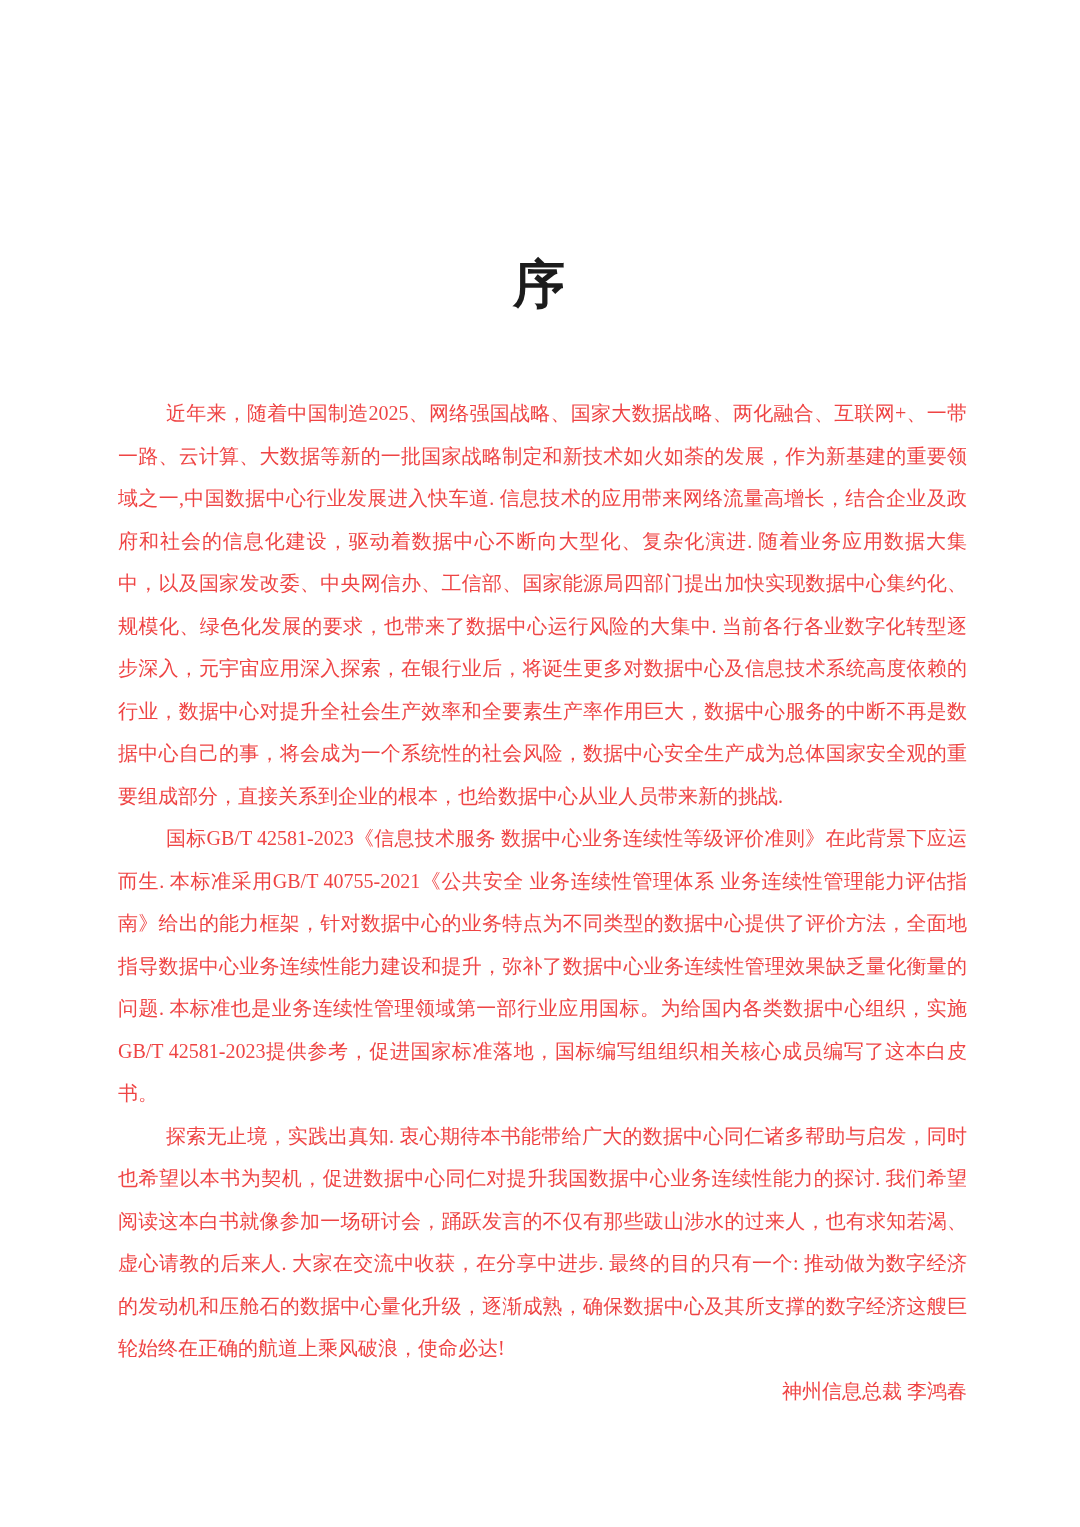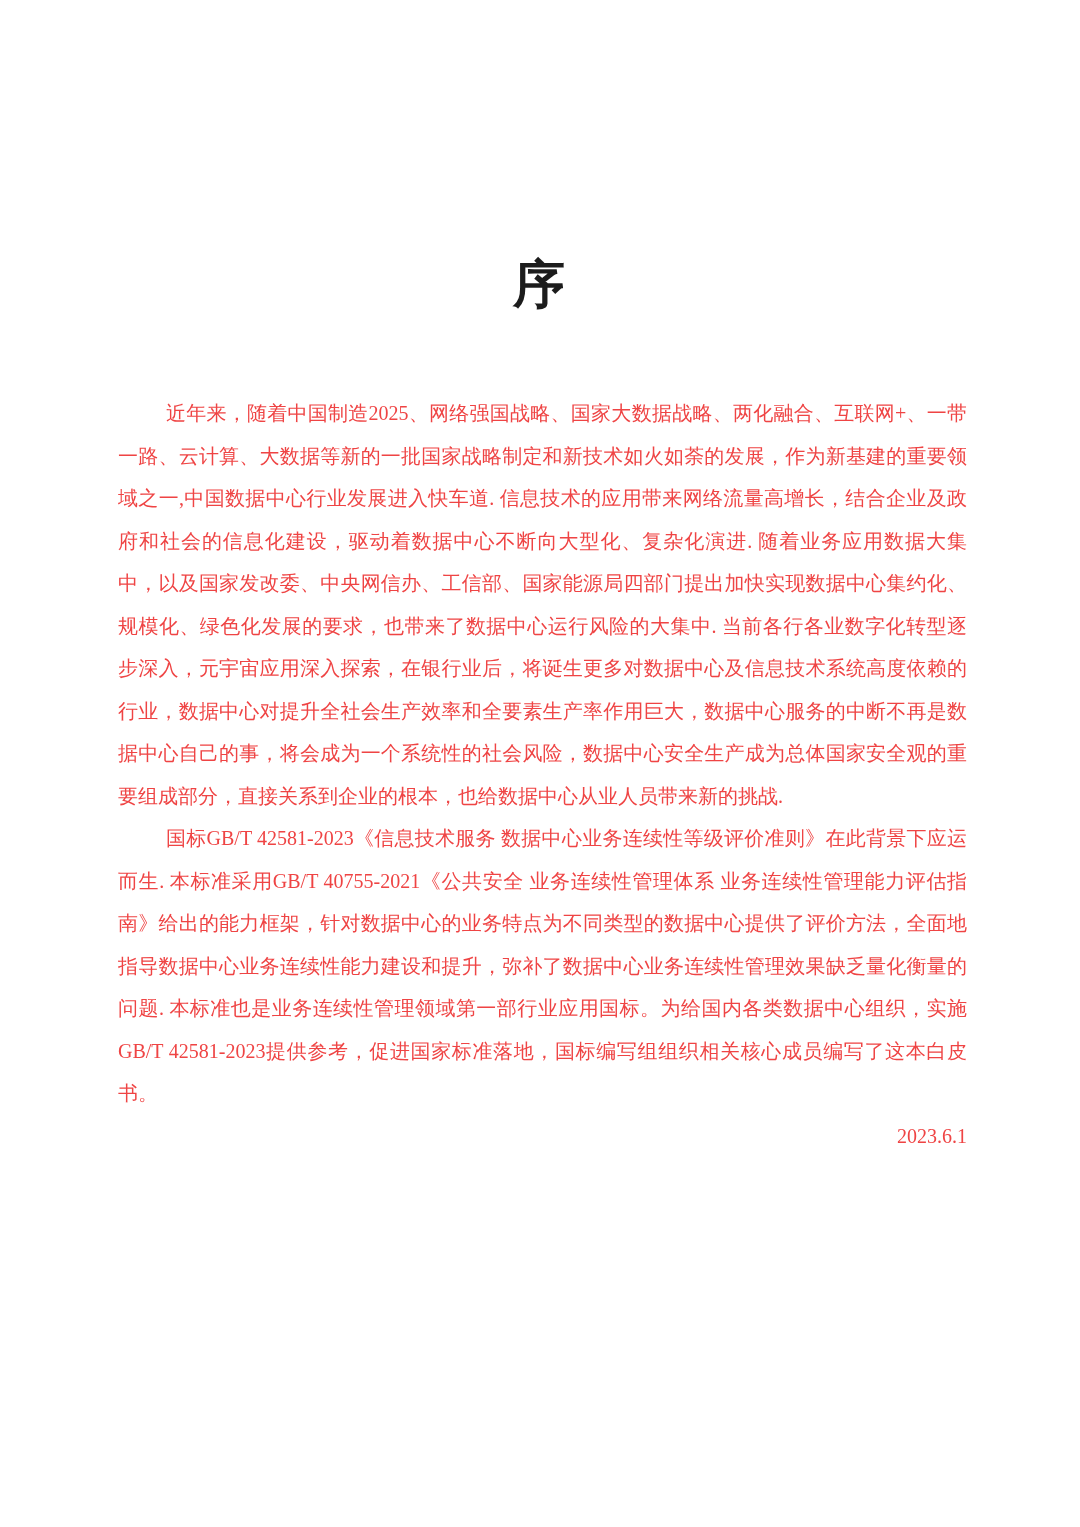--- a/index.html
+++ b/index.html
@@ -59,19 +59,20 @@
 </head>
 <body>
 
 <div class="page">
 
   <div class="page-title">序</div>
 
   <div class="content">
     <p>近年来，随着中国制造2025、网络强国战略、国家大数据战略、两化融合、互联网+、一带一路、云计算、大数据等新的一批国家战略制定和新技术如火如荼的发展，作为新基建的重要领域之一,中国数据中心行业发展进入快车道. 信息技术的应用带来网络流量高增长，结合企业及政府和社会的信息化建设，驱动着数据中心不断向大型化、复杂化演进. 随着业务应用数据大集中，以及国家发改委、中央网信办、工信部、国家能源局四部门提出加快实现数据中心集约化、规模化、绿色化发展的要求，也带来了数据中心运行风险的大集中. 当前各行各业数字化转型逐步深入，元宇宙应用深入探索，在银行业后，将诞生更多对数据中心及信息技术系统高度依赖的行业，数据中心对提升全社会生产效率和全要素生产率作用巨大，数据中心服务的中断不再是数据中心自己的事，将会成为一个系统性的社会风险，数据中心安全生产成为总体国家安全观的重要组成部分，直接关系到企业的根本，也给数据中心从业人员带来新的挑战.</p>
     <p>国标GB/T 42581-2023《信息技术服务 数据中心业务连续性等级评价准则》在此背景下应运而生. 本标准采用GB/T 40755-2021《公共安全 业务连续性管理体系 业务连续性管理能力评估指南》给出的能力框架，针对数据中心的业务特点为不同类型的数据中心提供了评价方法，全面地指导数据中心业务连续性能力建设和提升，弥补了数据中心业务连续性管理效果缺乏量化衡量的问题. 本标准也是业务连续性管理领域第一部行业应用国标。为给国内各类数据中心组织，实施GB/T 42581-2023提供参考，促进国家标准落地，国标编写组组织相关核心成员编写了这本白皮书。</p>
+    <p>探索无止境，实践出真知. 衷心期待本书能带给广大的数据中心同仁诸多帮助与启发，同时也希望以本书为契机，促进数据中心同仁对提升我国数据中心业务连续性能力的探讨. 我们希望阅读这本白书就像参加一场研讨会，踊跃发言的不仅有那些跋山涉水的过来人，也有求知若渴、虚心请教的后来人. 大家在交流中收获，在分享中进步. 最终的目的只有一个: 推动做为数字经济的发动机和压舱石的数据中心量化升级，逐渐成熟，确保数据中心及其所支撑的数字经济这艘巨轮始终在正确的航道上乘风破浪，使命必达!</p>
 
     <div class="signature-block">
-      <p class="date-line">2023.6.1</p>
+      <p class="signature-line">神州信息总裁  李鸿春</p>
     </div>
   </div>
 
 </div>
 
 </body></html>

